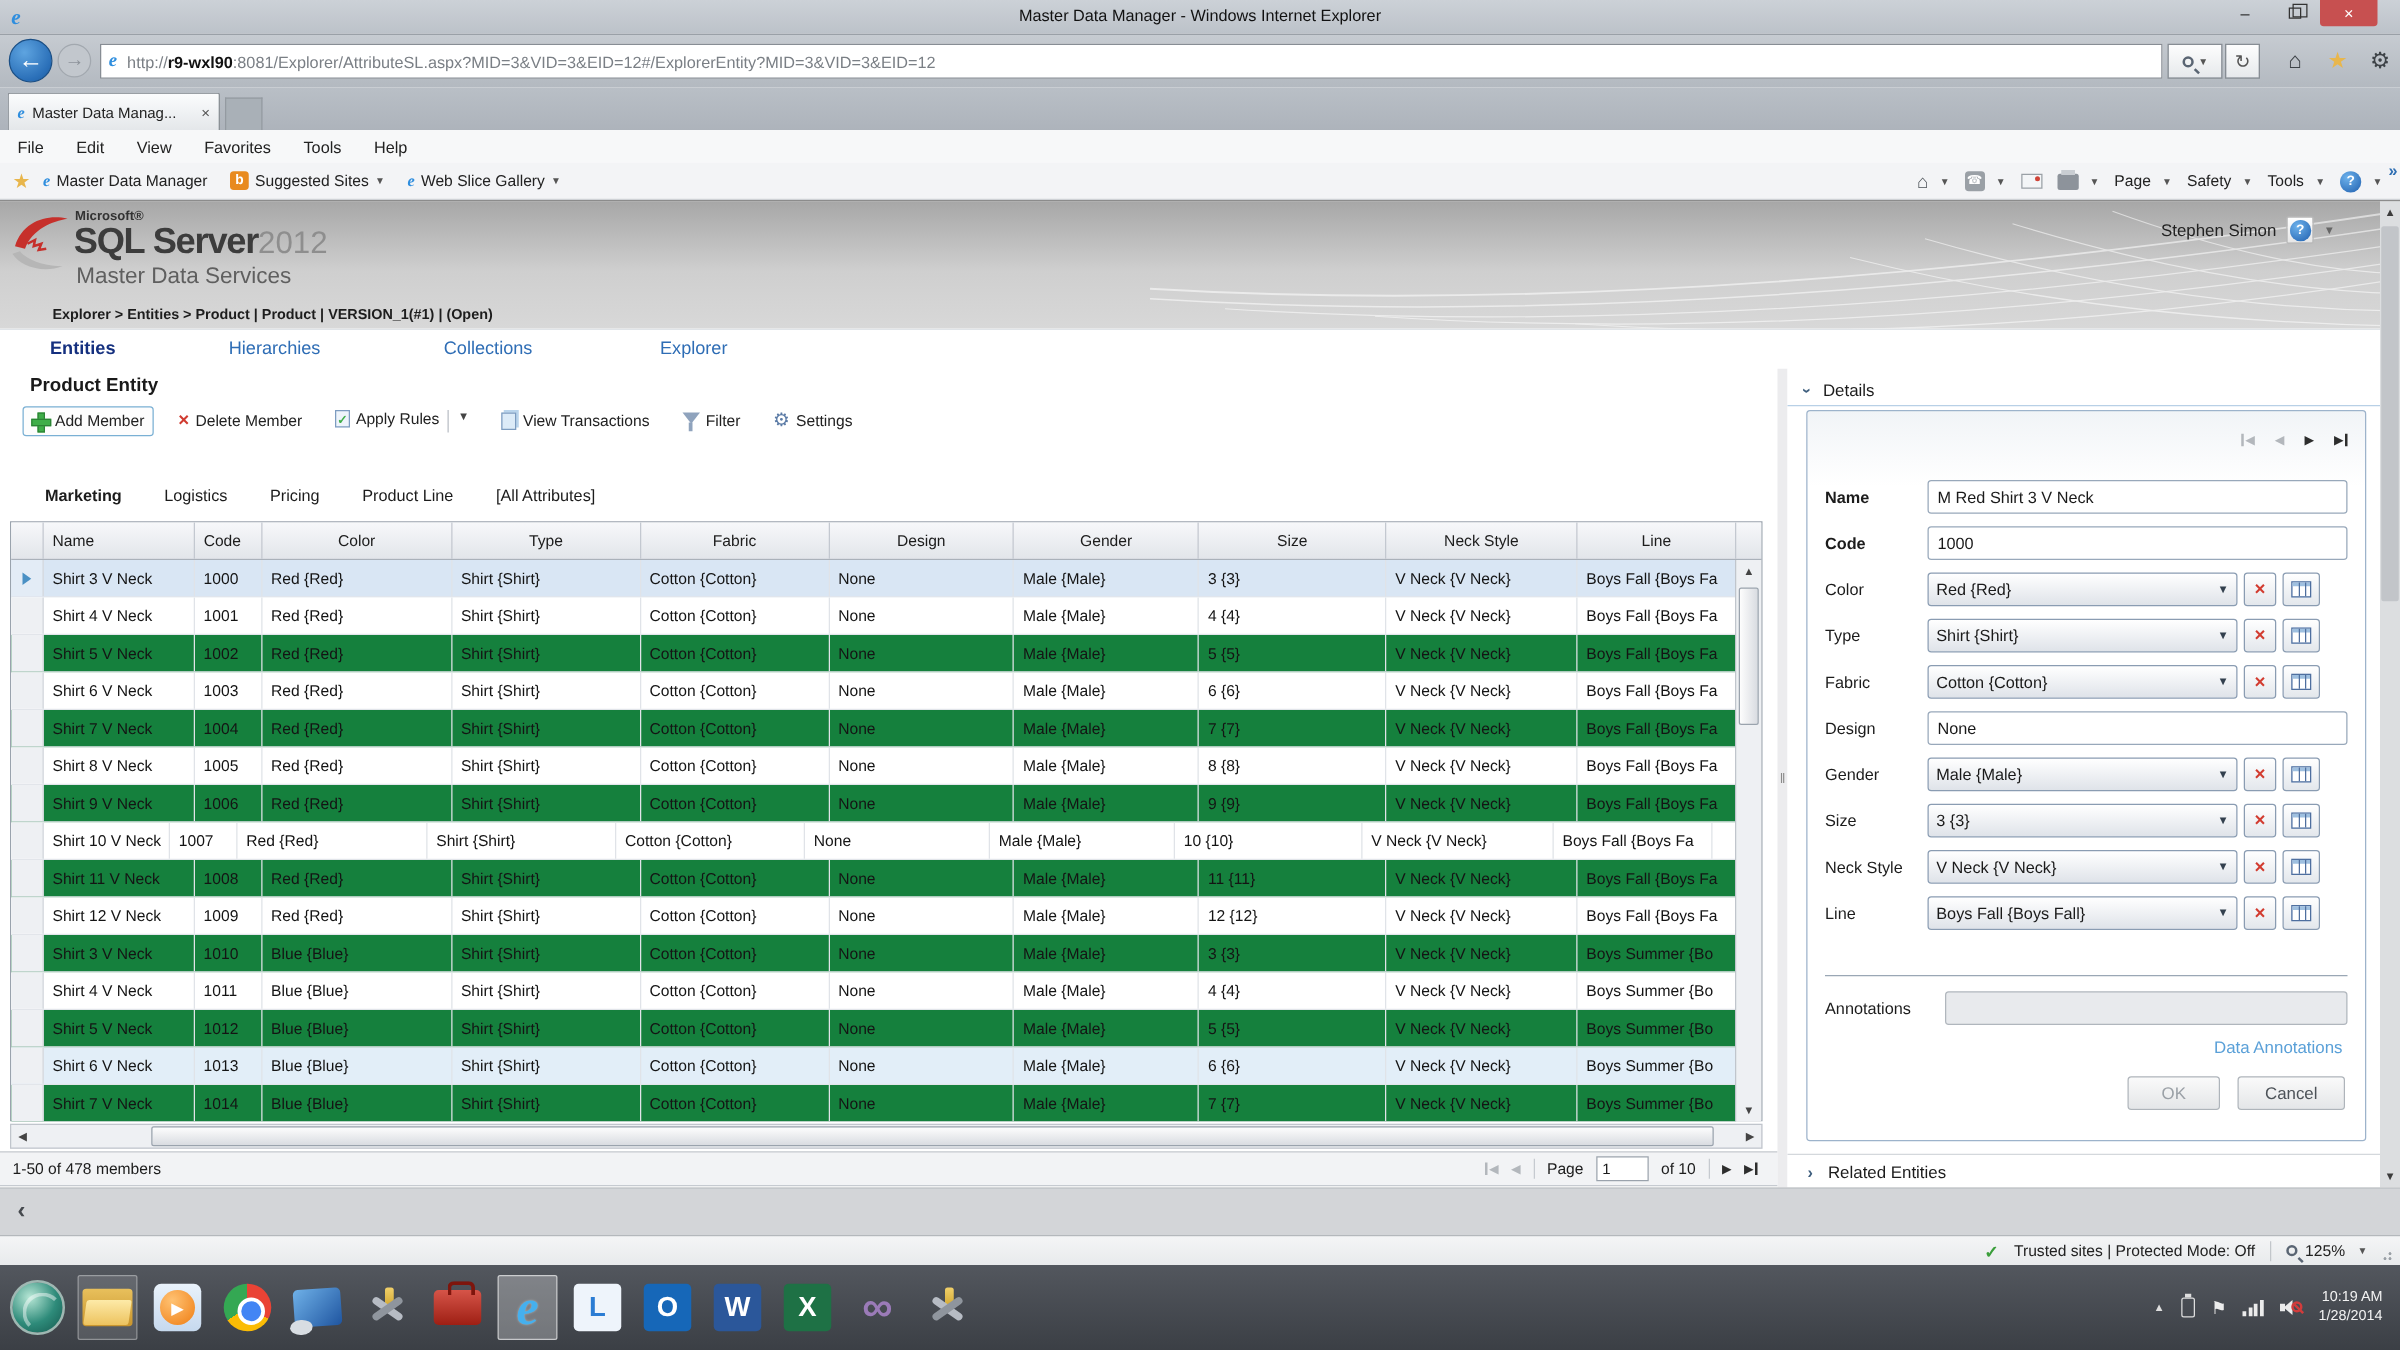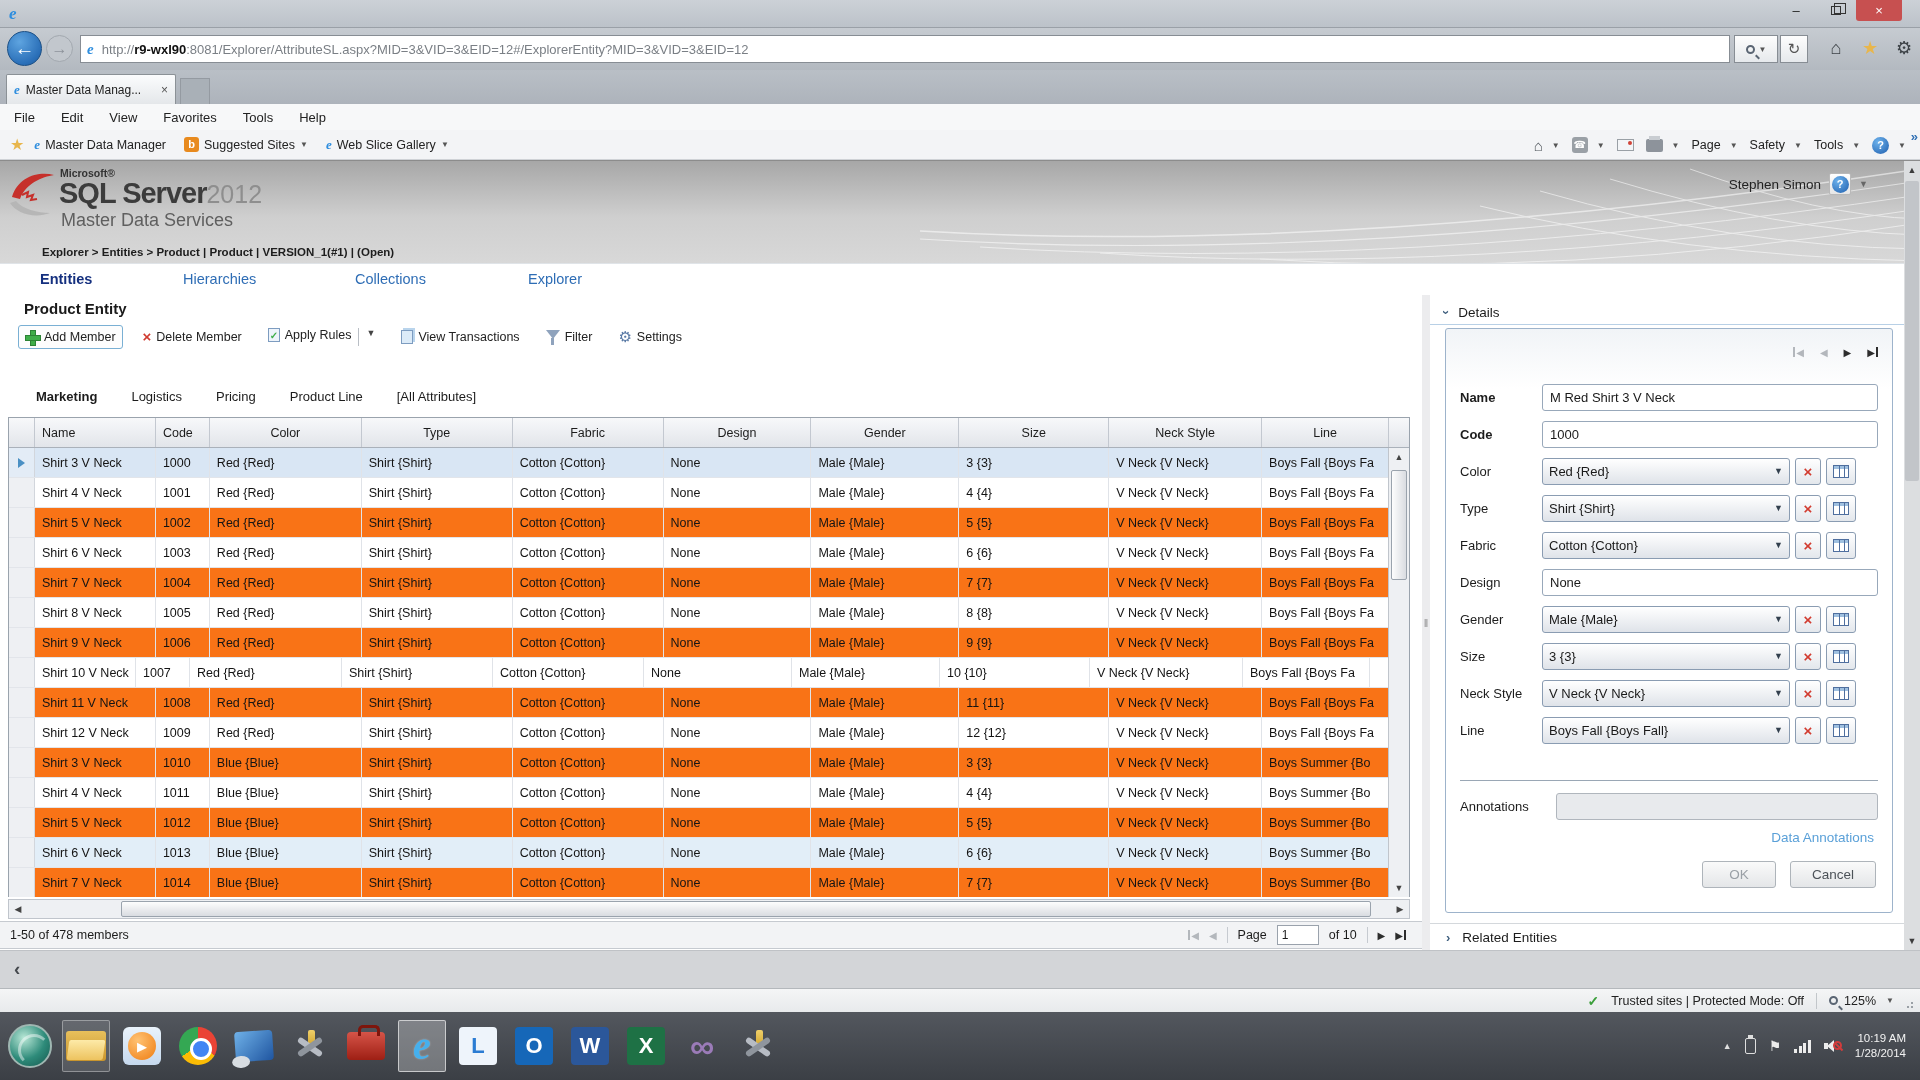--- a/index.html
+++ b/index.html
@@ -107,21 +107,21 @@
 
   
   .grid { position:absolute; left:8px; top:122px; width:1402px; height:480px; border:1px solid #9aa3ad; background:#fff; }
   .grid-header { display:flex; height:30px; background:linear-gradient(#f7f8fa,#e2e5ea); border-bottom:1px solid #aab1ba; }
   .gh-cell { border-right:1px solid #c3c8d0; font-size:12.5px; color:#1c1c1c; display:flex; align-items:center; justify-content:center; overflow:hidden; white-space:nowrap; }
   .gh-cell.left { justify-content:flex-start; padding-left:7px; }
   .gh-sel { width:26px; border-right:1px solid #c3c8d0; }
   .gh-stub { width:20px; }
   .grid-body { position:absolute; left:0; top:30px; width:1380px; height:449px; overflow:hidden; }
   .g-row { display:flex; height:30px; background:#fff; border-bottom:1px solid #e2e5ea; }
-  .g-row.alt { background:#f97316; }
+  .g-row.alt { background:#15803d; }
   .g-row.selected { background:#d9e6f4; }
   .g-row.highlight { background:#e2eef8; }
   .g-sel { width:26px; background:#eef0f3; border-right:1px solid #d2d6dc; display:flex; align-items:center; justify-content:center; }
   .g-row.selected .g-sel { background:#e3ecf6; }
   .selarrow { width:0; height:0; border-top:5px solid transparent; border-bottom:5px solid transparent; border-left:7px solid #4a90c4; }
   .g-cell { border-right:1px solid #e0e3e8; font-size:12.5px; color:#141414; display:flex; align-items:center; padding-left:7px; overflow:hidden; white-space:nowrap; }
   .grid-vscroll { position:absolute; right:0; top:30px; width:21px; height:449px; background:#eef0f3; border-left:1px solid #c0c5cc; }
   .vs-btn { position:absolute; left:0; width:20px; height:18px; font-size:9px; color:#444; text-align:center; line-height:18px; }
   .vs-thumb { position:absolute; left:2px; top:22px; width:16px; height:110px; background:linear-gradient(90deg,#fdfdfd,#d9dce1); border:1px solid #9aa3ad; border-radius:2px; }
   .grid-hscroll { position:absolute; left:8px; top:604px; width:1402px; height:20px; background:#eef0f3; border:1px solid #c0c5cc; }
@@ -229,20 +229,21 @@
   .tr-spk .mute:after { content:""; position:absolute; left:-1px; top:3px; width:10px; height:2px; background:#d23c3c; transform:rotate(45deg); }
   .clock { text-align:right; font-size:11.5px; line-height:15px; color:#f2f2f2; }
 </style>
 </head>
 <body>
 
 <div class="screen">
 
   <div class="titlebar">
     <span class="tb-ie">e</span>
+    <div class="tb-title">Master Data Manager - Windows Internet Explorer</div>
     <div class="winbtns">
       <div class="winbtn">–</div>
       <div class="winbtn">
           <span class="restore-glyph"></span>
         </div>
       <div class="winbtn close">×</div>
     </div>
   </div>
 
   <div class="addressbar">

